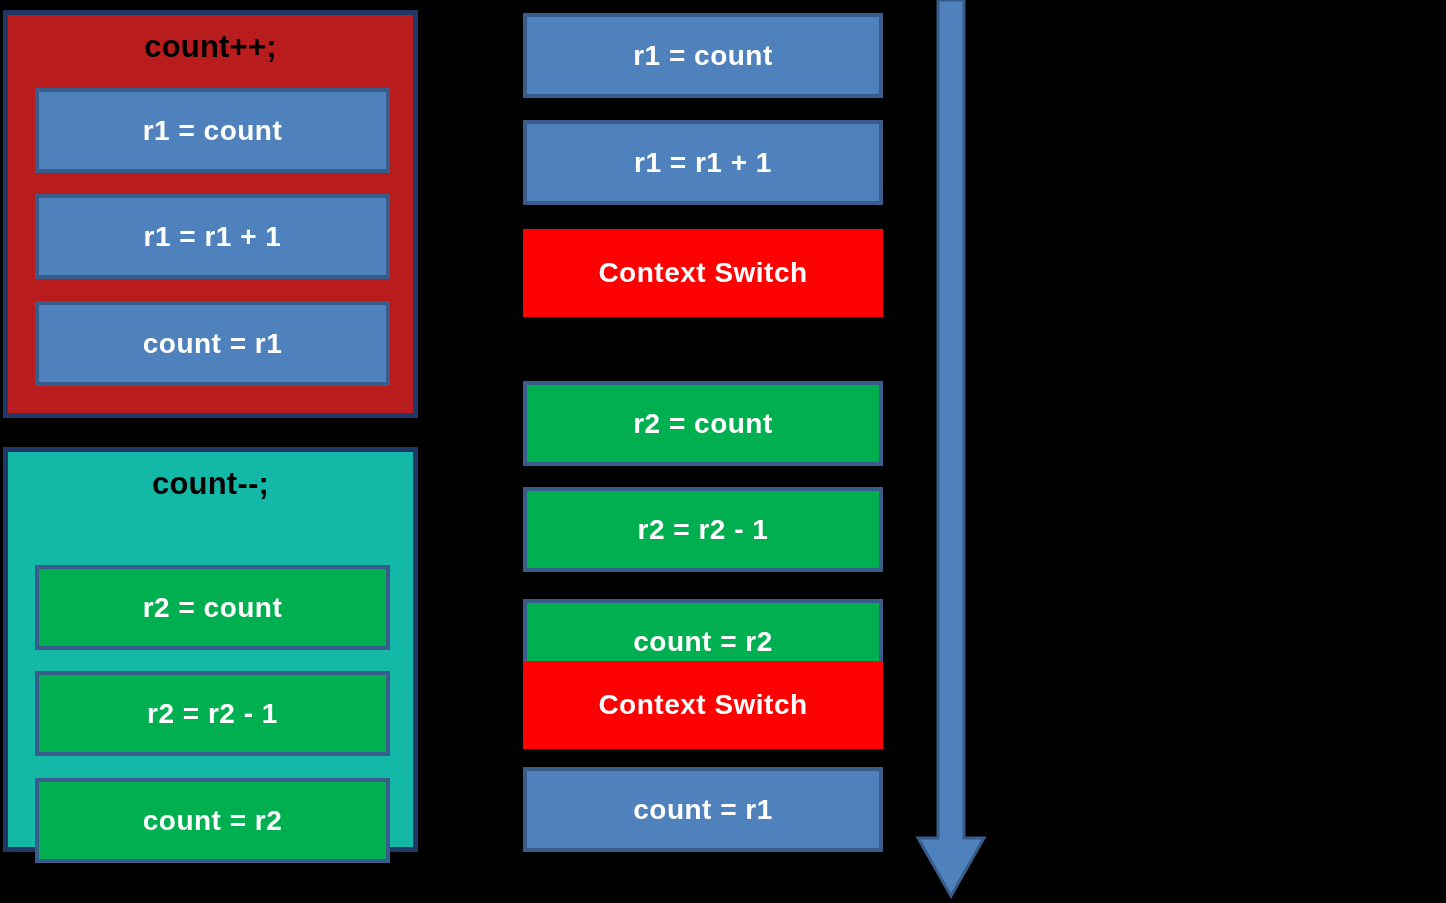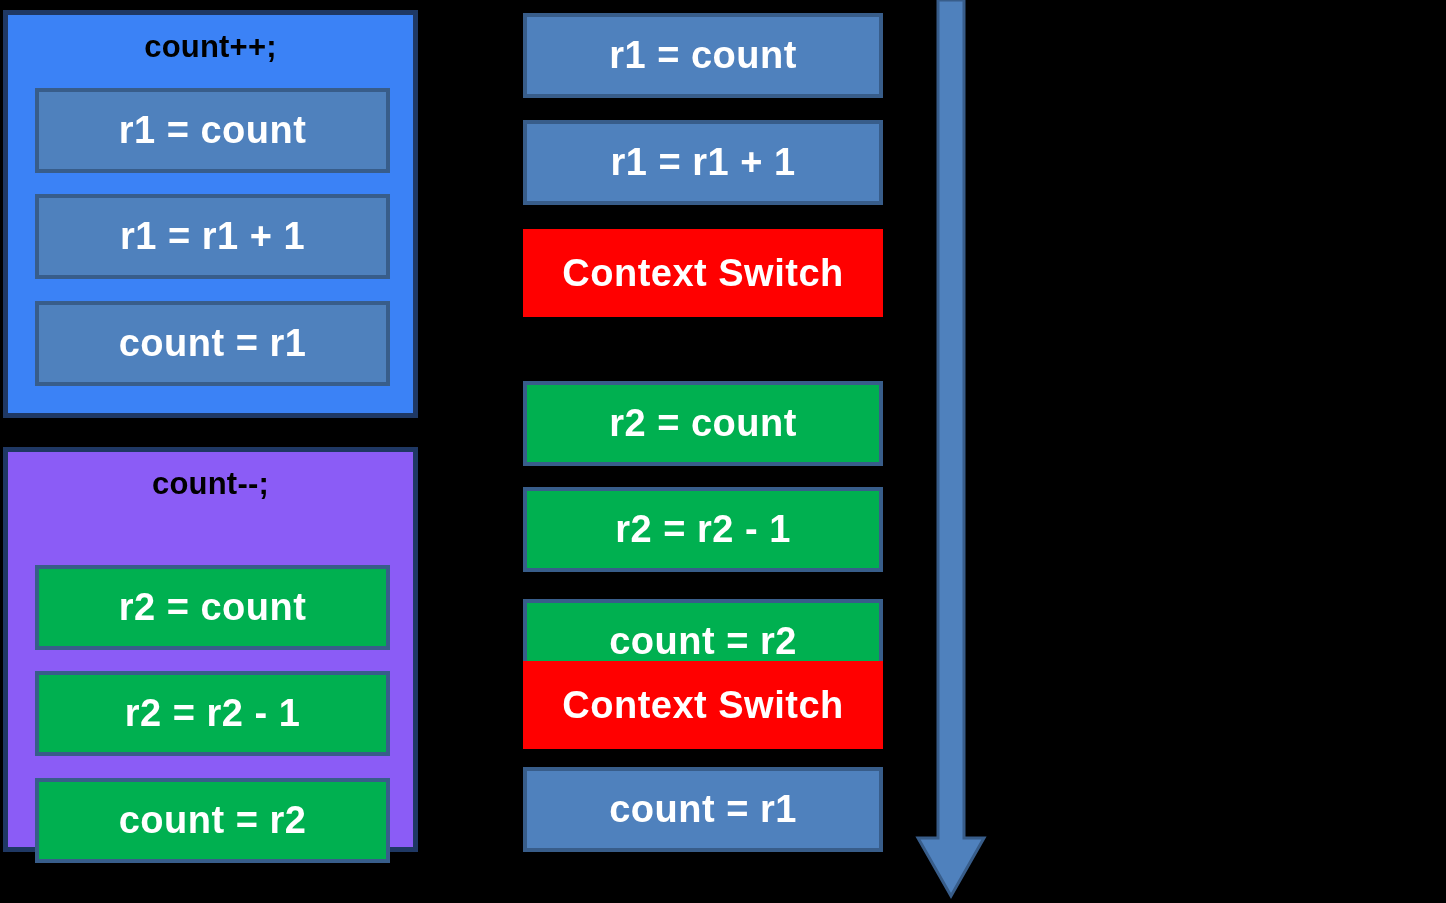--- a/index.html
+++ b/index.html
@@ -30,28 +30,28 @@
   .panel {
     position: absolute;
     box-sizing: border-box;
     border: 5px solid #1F3864;
   }
   .panel.increment {
     left: 3px;
     top: 10px;
     width: 415px;
     height: 408px;
-    background: #3b82f6;
+    background: #b91c1c;
   }
   .panel.decrement {
     left: 3px;
     top: 447px;
     width: 415px;
     height: 405px;
-    background: #8b5cf6;
+    background: #14b8a6;
   }
 
   .panel-title {
     position: absolute;
     left: 0;
     top: 14px;
     width: 100%;
     text-align: center;
     color: #000000;
     font-size: 31px;
@@ -61,21 +61,21 @@
 
   
   .op-box {
     position: absolute;
     box-sizing: border-box;
     border: 4px solid #385D8A;
     display: flex;
     align-items: center;
     justify-content: center;
     color: #FFFFFF;
-    font-size: 38px;
+    font-size: 28px;
     font-weight: bold;
     letter-spacing: 0.5px;
   }
   .op-box.blue  { background: #4F81BD; }
   .op-box.green { background: #00B050; margin-top: 40px; }
   .op-box.red {
     background: #FF0000;
     border: none;
   }
 

